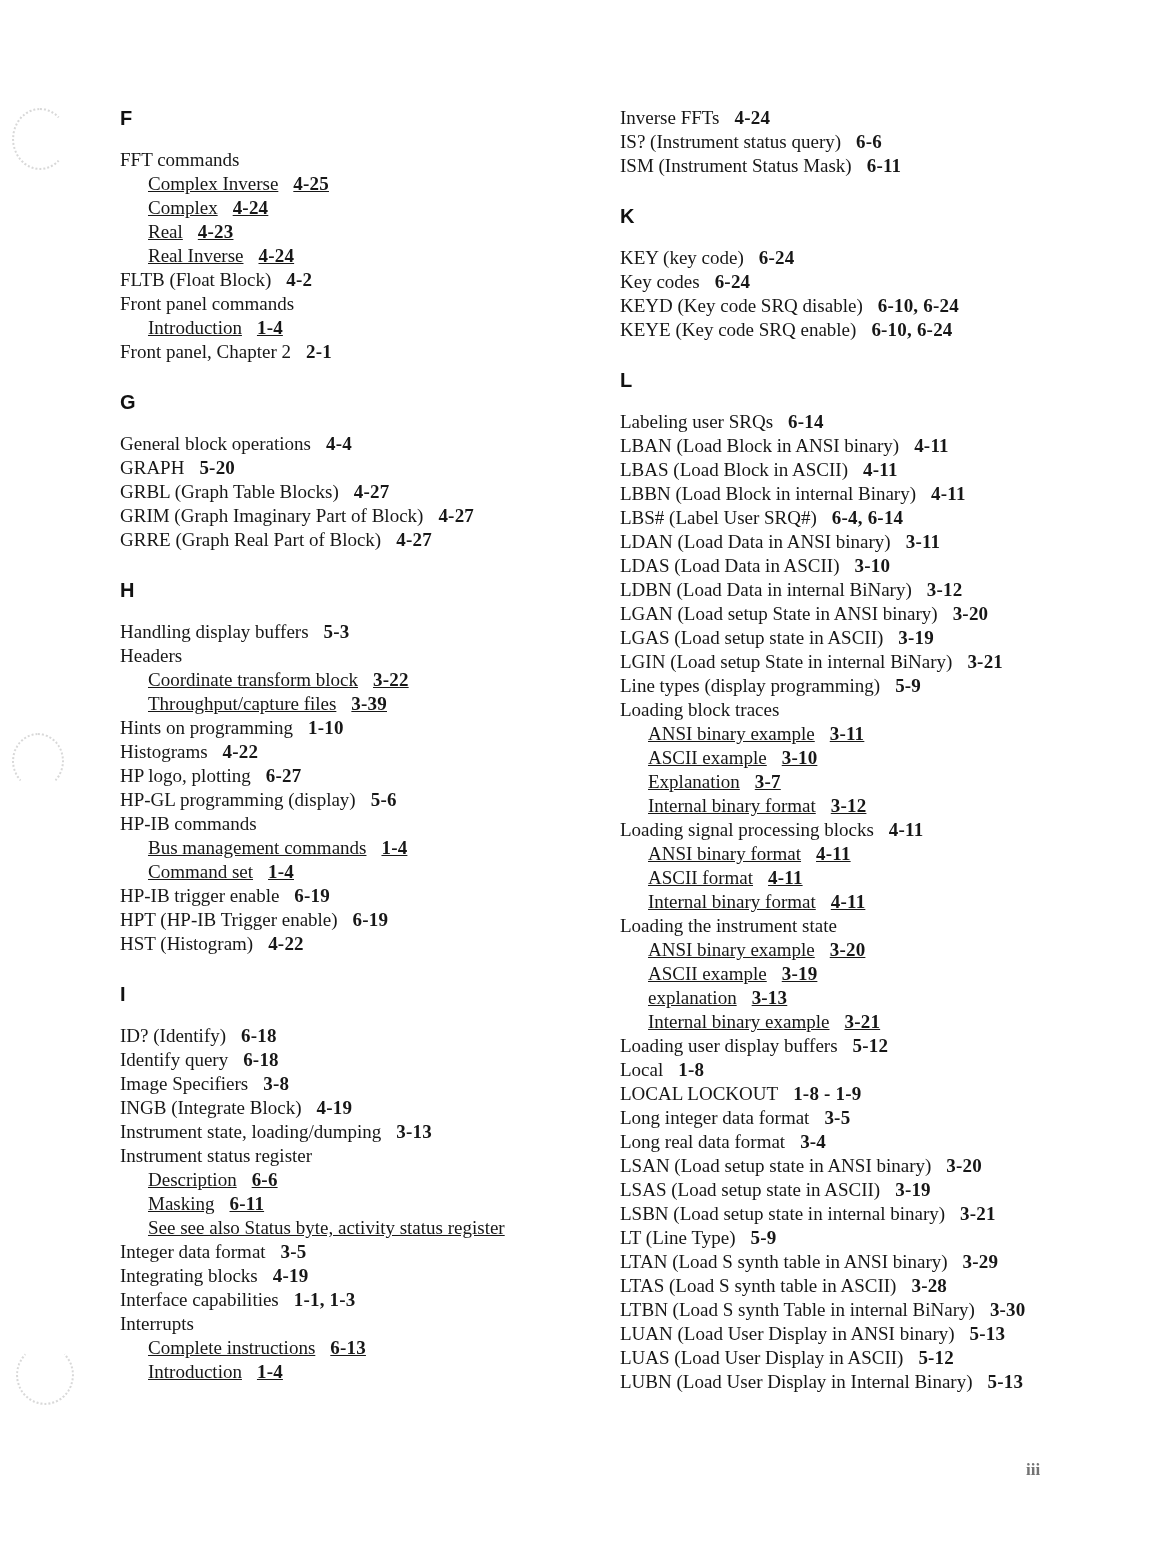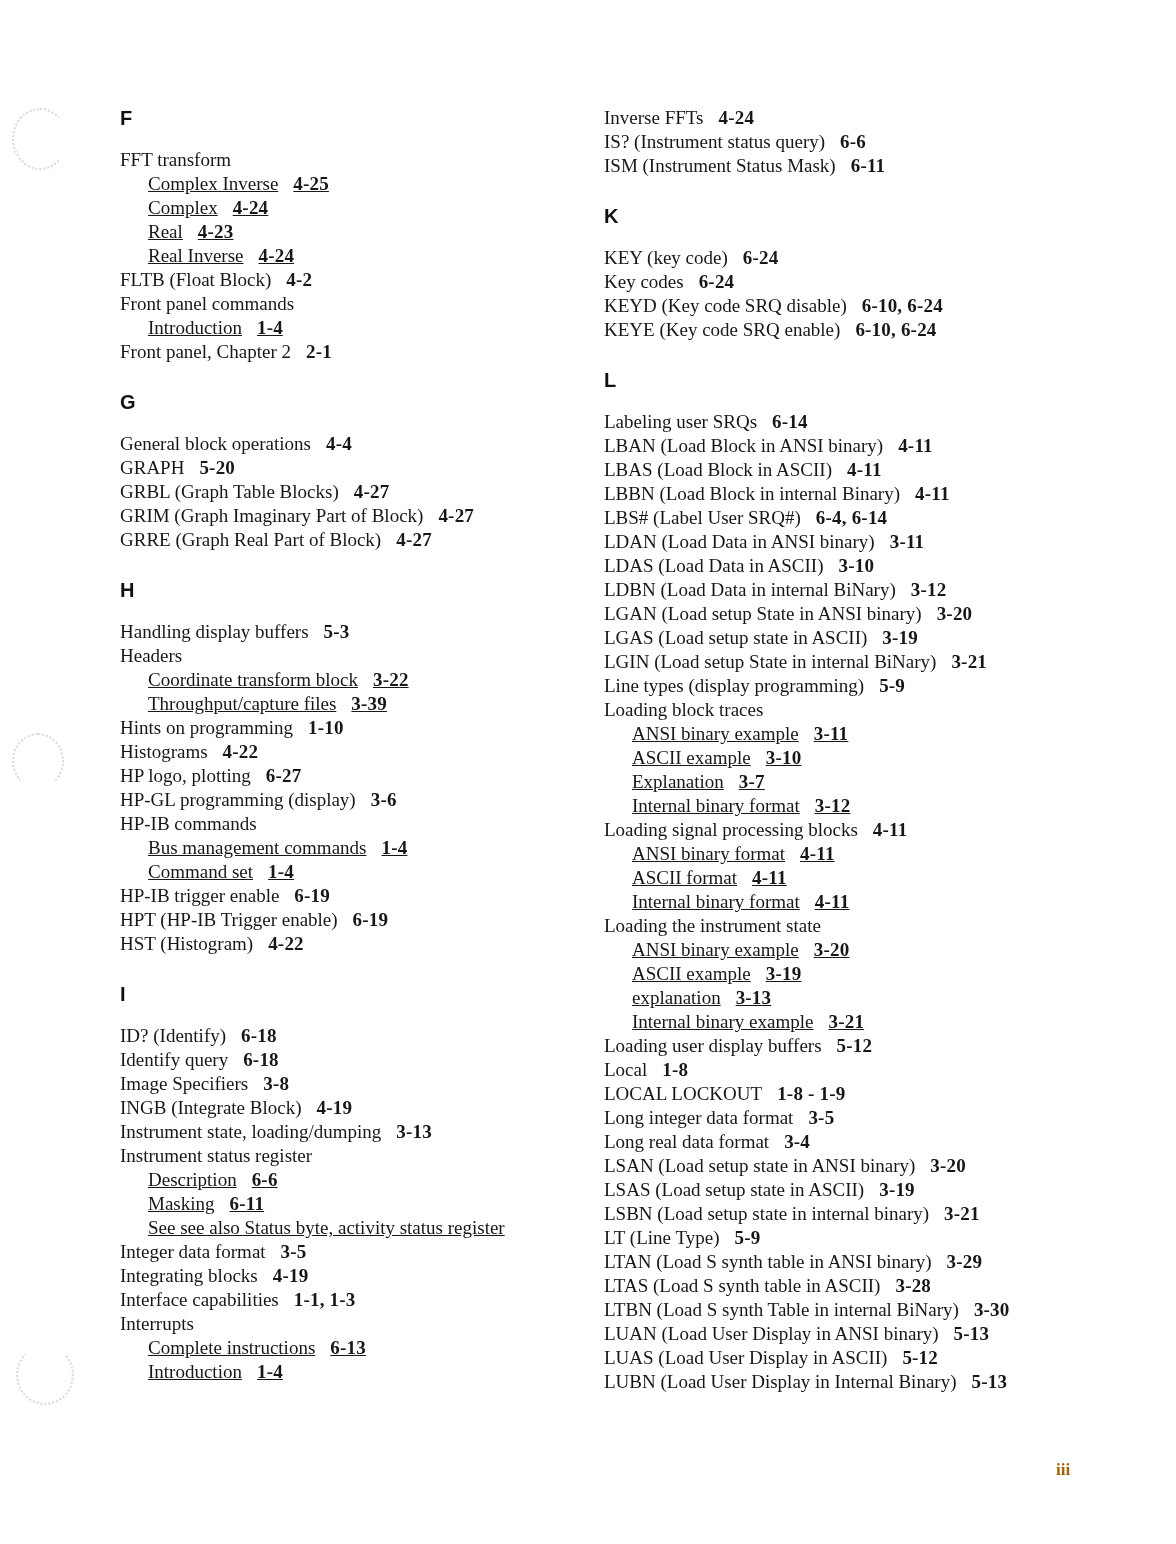--- a/index.html
+++ b/index.html
@@ -18,21 +18,21 @@
   .page {
     position: absolute;
     inset: 0;
     background: #ffffff;
   }
   .col {
     position: absolute;
     top: 106px;
   }
   .col-left  { left: 120px; width: 465px; }
-  .col-right { left: 604px; width: 475px; }
+  .col-right { left: 620px; width: 475px; }
 
   .section-letter {
     font-family: "Liberation Sans", sans-serif;
     font-weight: bold;
     font-size: 20px;
     line-height: 24px;
     margin: 26px 0 18px 0;
     letter-spacing: 0.5px;
     color: #111;
   }
@@ -46,26 +46,26 @@
   }
   .entry.indent { padding-left: 28px; text-decoration: underline; }
   .entry-page {
     font-weight: bold;
     margin-left: 15px;
     letter-spacing: 0.2px;
   }
 
   .page-number {
     position: absolute;
-    left: 1056px;
+    left: 1026px;
     top: 1460px;
     font-size: 17px;
     font-weight: bold;
     font-family: "Liberation Serif", serif;
-    color: #a16207;
+    color: #737373;
   }
 
   
   .scan-artifact {
     position: absolute;
     border: 2px dotted #9a9a9a;
     border-radius: 50%;
     opacity: 0.38;
   }
   .artifact-1 { left: 12px;  top: 108px;  width: 52px; height: 58px; border-right-color: transparent; }
@@ -76,21 +76,21 @@
 <body>
 
 <div class="page">
 
   <div class="scan-artifact artifact-1"></div>
   <div class="scan-artifact artifact-2"></div>
   <div class="scan-artifact artifact-3"></div>
 
   <div class="col col-left">
       <div class="section-letter">F</div>
-      <div class="entry"><span class="entry-text">FFT transform</span></div>
+      <div class="entry"><span class="entry-text">FFT commands</span></div>
       <div class="entry indent"><span class="entry-text">Complex Inverse</span><span class="entry-page">4-25</span></div>
       <div class="entry indent"><span class="entry-text">Complex</span><span class="entry-page">4-24</span></div>
       <div class="entry indent"><span class="entry-text">Real</span><span class="entry-page">4-23</span></div>
       <div class="entry indent"><span class="entry-text">Real Inverse</span><span class="entry-page">4-24</span></div>
       <div class="entry"><span class="entry-text">FLTB (Float Block)</span><span class="entry-page">4-2</span></div>
       <div class="entry"><span class="entry-text">Front panel commands</span></div>
       <div class="entry indent"><span class="entry-text">Introduction</span><span class="entry-page">1-4</span></div>
       <div class="entry"><span class="entry-text">Front panel, Chapter 2</span><span class="entry-page">2-1</span></div>
       <div class="section-letter">G</div>
       <div class="entry"><span class="entry-text">General block operations</span><span class="entry-page">4-4</span></div>
@@ -99,21 +99,21 @@
       <div class="entry"><span class="entry-text">GRIM (Graph Imaginary Part of Block)</span><span class="entry-page">4-27</span></div>
       <div class="entry"><span class="entry-text">GRRE (Graph Real Part of Block)</span><span class="entry-page">4-27</span></div>
       <div class="section-letter">H</div>
       <div class="entry"><span class="entry-text">Handling display buffers</span><span class="entry-page">5-3</span></div>
       <div class="entry"><span class="entry-text">Headers</span></div>
       <div class="entry indent"><span class="entry-text">Coordinate transform block</span><span class="entry-page">3-22</span></div>
       <div class="entry indent"><span class="entry-text">Throughput/capture files</span><span class="entry-page">3-39</span></div>
       <div class="entry"><span class="entry-text">Hints on programming</span><span class="entry-page">1-10</span></div>
       <div class="entry"><span class="entry-text">Histograms</span><span class="entry-page">4-22</span></div>
       <div class="entry"><span class="entry-text">HP logo, plotting</span><span class="entry-page">6-27</span></div>
-      <div class="entry"><span class="entry-text">HP-GL programming (display)</span><span class="entry-page">3-6</span></div>
+      <div class="entry"><span class="entry-text">HP-GL programming (display)</span><span class="entry-page">5-6</span></div>
       <div class="entry"><span class="entry-text">HP-IB commands</span></div>
       <div class="entry indent"><span class="entry-text">Bus management commands</span><span class="entry-page">1-4</span></div>
       <div class="entry indent"><span class="entry-text">Command set</span><span class="entry-page">1-4</span></div>
       <div class="entry"><span class="entry-text">HP-IB trigger enable</span><span class="entry-page">6-19</span></div>
       <div class="entry"><span class="entry-text">HPT (HP-IB Trigger enable)</span><span class="entry-page">6-19</span></div>
       <div class="entry"><span class="entry-text">HST (Histogram)</span><span class="entry-page">4-22</span></div>
       <div class="section-letter">I</div>
       <div class="entry"><span class="entry-text">ID? (Identify)</span><span class="entry-page">6-18</span></div>
       <div class="entry"><span class="entry-text">Identify query</span><span class="entry-page">6-18</span></div>
       <div class="entry"><span class="entry-text">Image Specifiers</span><span class="entry-page">3-8</span></div>

